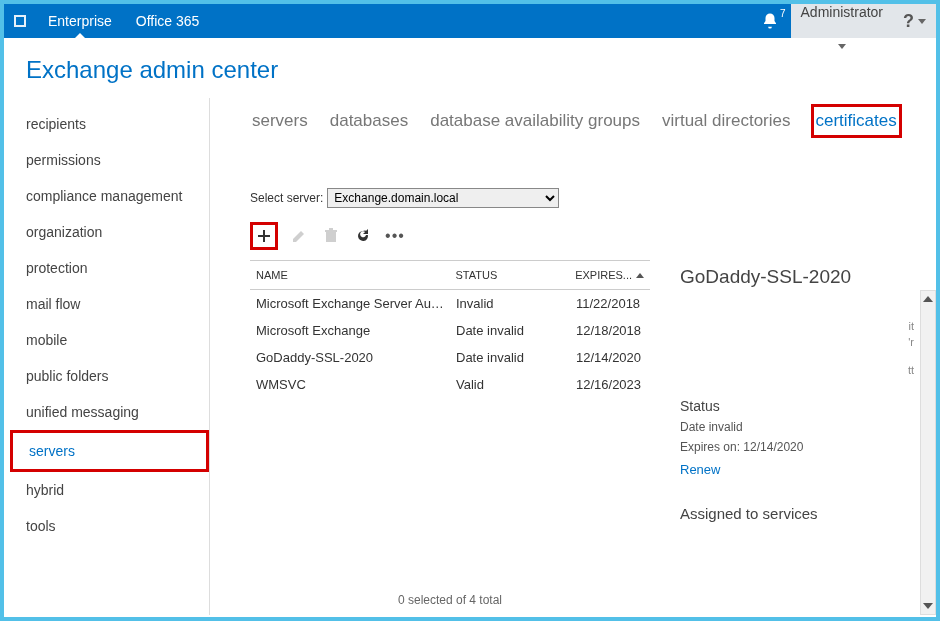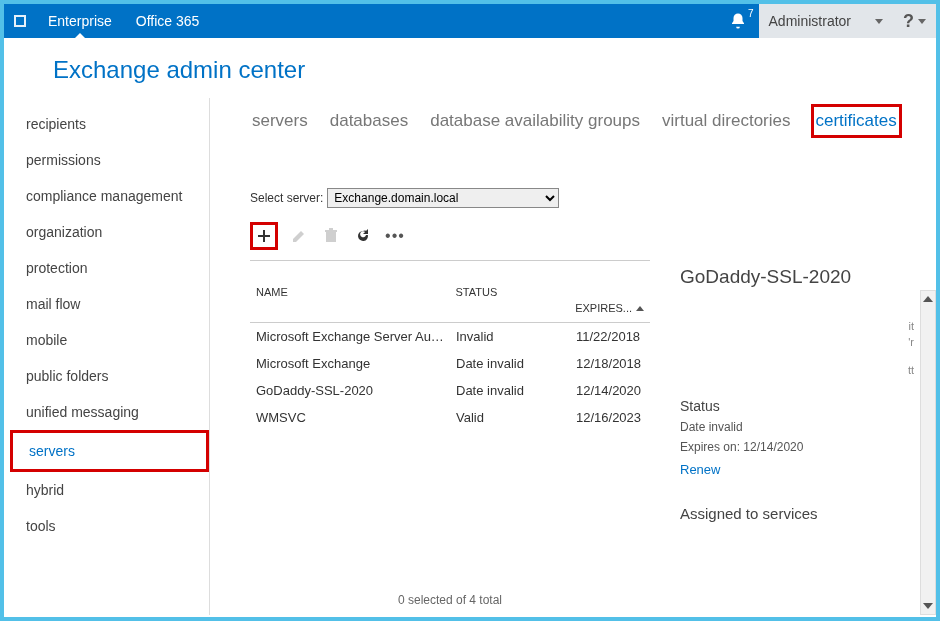--- a/index.html
+++ b/index.html
@@ -69,20 +69,21 @@
     .admin-box {
       background: #e2e6ea;
       color: #444;
       height: 100%;
       display: flex;
       align-items: center;
       padding: 0 10px;
       font-size: 14px;
       cursor: pointer;
       gap: 24px;
+      flex-direction: column;
     }
     .help-box {
       background: #e2e6ea;
       color: #555;
       height: 100%;
       display: flex;
       align-items: center;
       padding: 0 10px;
       font-size: 18px;
       font-weight: bold;
@@ -93,21 +94,20 @@
       width: 0; height: 0;
       border-left: 4px solid transparent;
       border-right: 4px solid transparent;
       border-top: 5px solid #666;
     }
     .page-title {
       color: #0072c6;
       font-size: 24px;
       font-weight: 300;
       padding: 18px 0 14px 22px;
-      margin-left: 27px;
     }
     .body {
       display: flex;
       height: calc(100% - 34px - 62px);
     }
     .sidebar {
       width: 200px;
       padding: 8px 0;
       border-right: 1px solid #ddd;
       margin-left: 6px;
@@ -180,21 +180,21 @@
     .thead {
       display: flex;
       border-top: 1px solid #ccc;
       border-bottom: 1px solid #ccc;
       font-size: 11px;
       color: #333;
     }
     .th { padding: 8px 6px; display: flex; align-items: center; gap: 4px; }
     .th.name { width: 200px; }
     .th.status { width: 120px; }
-    .th.exp { flex: 1; margin-top: 33px; }
+    .th.exp { flex: 1; }
     .sort-up {
       width: 0; height: 0;
       border-left: 4px solid transparent;
       border-right: 4px solid transparent;
       border-bottom: 5px solid #555;
     }
     .tbody { flex: 1; }
     .trow {
       display: flex;
       font-size: 13px;

